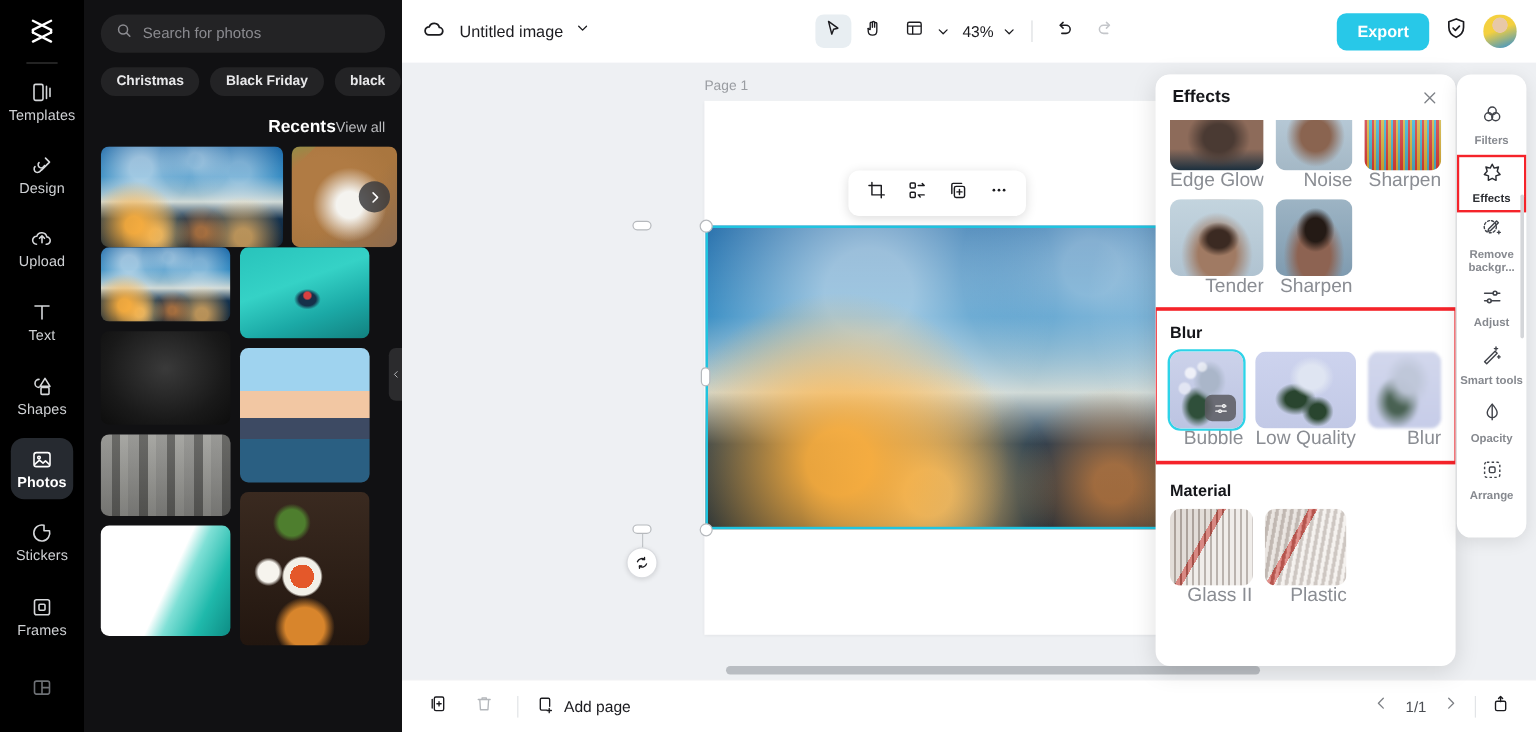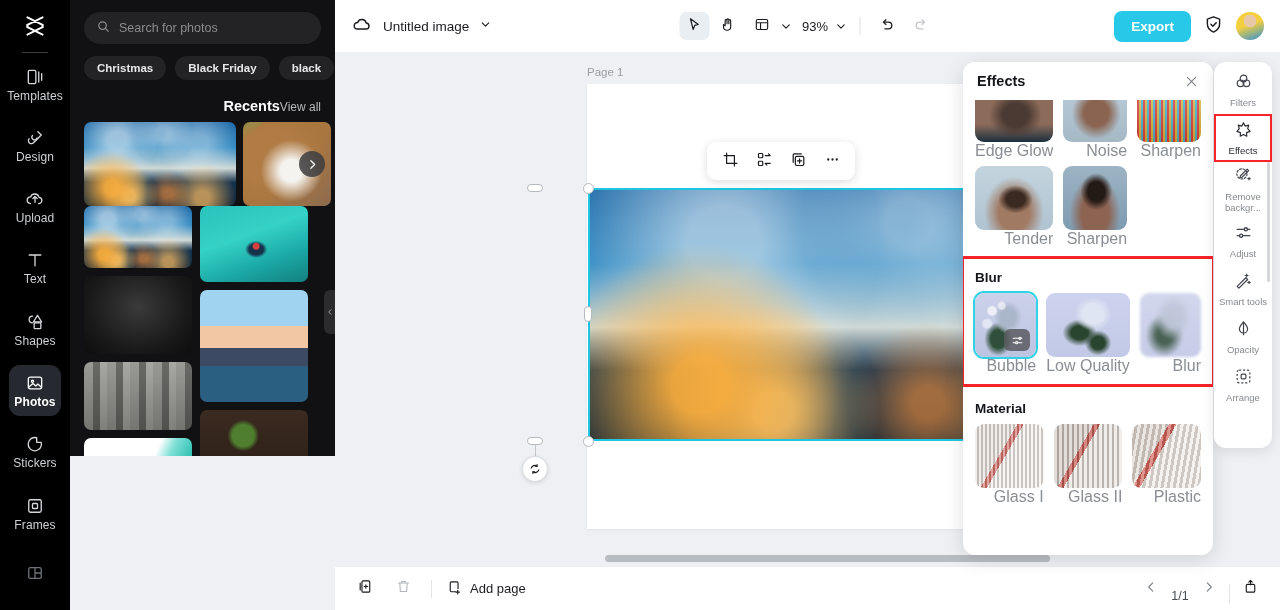--- a/index.html
+++ b/index.html
@@ -23,21 +23,21 @@
     display: flex; flex-direction: column; align-items: center; justify-content: center;
     gap: 3px; margin-bottom: 10px; cursor: pointer;
   }
   .rail-item.active { background: #262a30; }
   .rail-item svg { display: block; }
   .rail-label { font-size: 12px; color: #cfd1d4; letter-spacing: .1px; line-height: 1; }
   .rail-item.active .rail-label { color: #fff; font-weight: 600; }
 
   
   .panel {
-    width: 265px; flex: 0 0 265px; height: 456px; background: #111113;
+    width: 265px; flex: 0 0 265px; height: 610px; background: #111113;
     position: relative; overflow: hidden;
   }
   .search-wrap { padding: 12px 14px 0; }
   .search-box {
     height: 32px; background: #232325; border-radius: 16px;
     display: flex; align-items: center; gap: 8px; padding: 0 12px;
   }
   .search-box input {
     background: transparent; border: none; outline: none;
     color: #e6e6e6; font-size: 12.5px; font-family: inherit; width: 100%;
@@ -193,21 +193,21 @@
 
   
   .bottombar {
     height: 44px; flex: 0 0 44px; background: #fff; display: flex; align-items: center;
     padding: 0 16px; gap: 10px; border-top: 1px solid #edeef0; position: relative; z-index: 5;
   }
   .bb-btn { width: 28px; height: 28px; display: flex; align-items: center; justify-content: center; border-radius: 6px; cursor: pointer; }
   .bb-divider { width: 1px; height: 18px; background: #e2e4e7; margin: 0 4px; }
   .addpage { display: flex; align-items: center; gap: 7px; cursor: pointer; }
   .addpage span { font-size: 13px; color: #1b1b1f; }
-  .bb-right { margin-left: auto; display: flex; align-items: flex-end; gap: 2px; }
+  .bb-right { margin-left: auto; display: flex; align-items: center; gap: 2px; }
   .pagenum { font-size: 12.5px; color: #4a4d52; min-width: 26px; text-align: center; }
 
   
   .effects-panel {
     position: absolute; left: 963px; top: 62px; width: 250px; height: 493px;
     background: #fff; border-radius: 12px; box-shadow: 0 4px 20px rgba(0,0,0,.13);
     overflow: hidden; z-index: 10; display: flex; flex-direction: column;
   }
   .ep-header {
     height: 38px; flex: 0 0 38px; display: flex; align-items: center;
@@ -280,21 +280,21 @@
   .fx-plastic {
     background:
       repeating-linear-gradient(100deg, rgba(255,255,255,.45) 0 3px, rgba(150,140,135,.35) 3px 6px),
       linear-gradient(120deg, #d8d0c9 0 35%, #c7382f 35% 42%, #ece7e2 42% 100%);
   }
 
   
   .tool-rail {
     position: absolute; right: 8px; top: 62px; width: 58px; height: 386px;
     background: #fff; border-radius: 12px; box-shadow: 0 3px 14px rgba(0,0,0,.10);
-    z-index: 11; padding: 4px 0; overflow: hidden;
+    z-index: 11; padding: 19px 0; overflow: hidden; font-weight: bold;
   }
   .tool-item {
     width: 58px; min-height: 48px; display: flex; flex-direction: column;
     align-items: center; justify-content: center; gap: 3px; cursor: pointer; padding: 4px 2px;
   }
   .tool-label { font-size: 9.5px; color: #86898f; line-height: 1.12; text-align: center; max-width: 54px; }
   .tool-item.highlight { outline: 2.5px solid #f5232a; outline-offset: -2px; }
   .tool-item.highlight .tool-label { color: #2a2c31; }
   .tool-scroll {
     position: absolute; right: 2px; top: 100px; width: 3px; height: 120px;
@@ -503,21 +503,21 @@
               <rect x="4" y="5" width="16" height="14" rx="2"></rect>
               <path d="M4 9.5h16M10 9.5V19"></path>
             </svg>
           </span>
         </div>
         <span style="display:flex;margin-left:-2px;">
           <svg width="13" height="13" viewBox="0 0 24 24" fill="none" stroke="#1b1b1f" stroke-width="2" stroke-linecap="round" stroke-linejoin="round">
             <path d="M6 9l6 6 6-6"></path>
           </svg>
         </span>
-        <span class="zoom-val">93%</span>
+        <span class="zoom-val">43%</span>
         <span style="display:flex;">
           <svg width="13" height="13" viewBox="0 0 24 24" fill="none" stroke="#1b1b1f" stroke-width="2" stroke-linecap="round" stroke-linejoin="round">
             <path d="M6 9l6 6 6-6"></path>
           </svg>
         </span>
         <span class="tb-divider"></span>
         <div class="tb-btn">
           <span>
             <svg width="17" height="17" viewBox="0 0 24 24" fill="none" stroke="#1b1b1f" stroke-width="1.8" stroke-linecap="round" stroke-linejoin="round">
               <path d="M7.5 8.5H14a4.8 4.8 0 010 9.6H9"></path>
@@ -724,24 +724,20 @@
             <div class="fx-thumb fx-rose-c"></div>
             <div class="fx-name">Blur</div>
           </div>
         </div>
       </div>
 
       <div class="ep-section" style="margin-top:4px;">
         <div class="ep-sec-title">Material</div>
         <div class="ep-grid">
           <div class="fx-cell">
-            <div class="fx-thumb fx-glass-a"></div>
-            <div class="fx-name">Glass I</div>
-          </div>
-          <div class="fx-cell">
             <div class="fx-thumb fx-glass-b"></div>
             <div class="fx-name">Glass II</div>
           </div>
           <div class="fx-cell">
             <div class="fx-thumb fx-plastic"></div>
             <div class="fx-name">Plastic</div>
           </div>
         </div>
       </div>
     </div>

